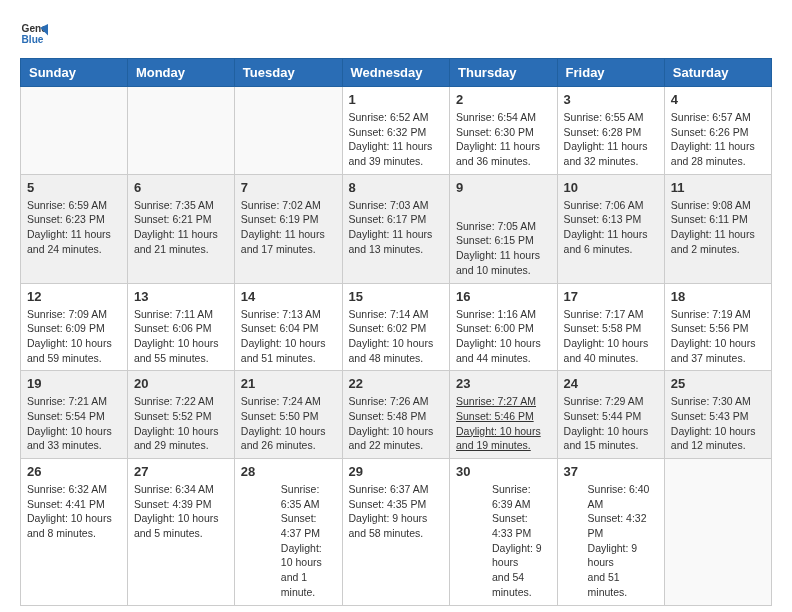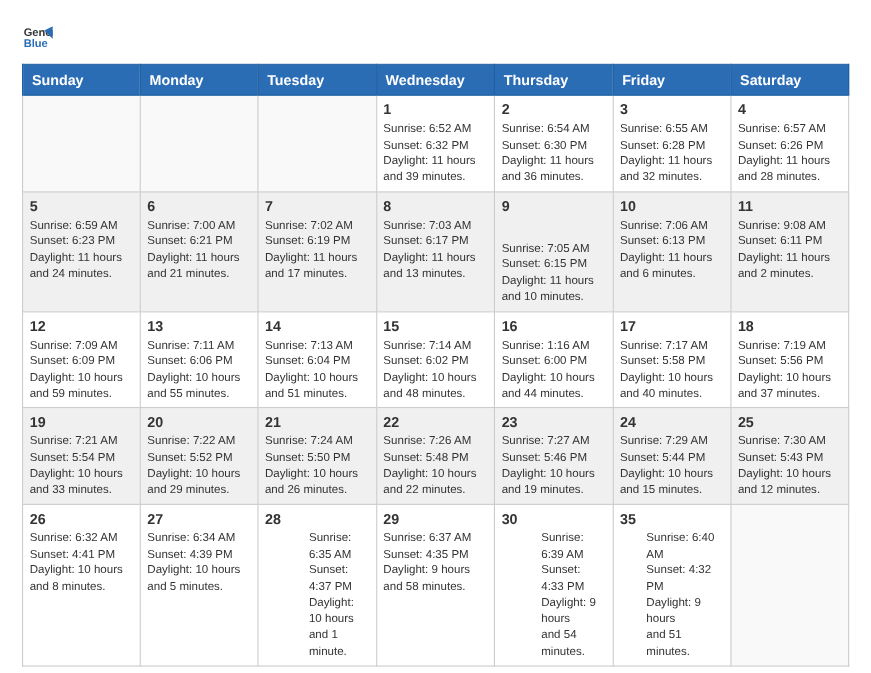--- a/index.html
+++ b/index.html
@@ -144,21 +144,21 @@
         <tr class="row-shaded">
           <td>
             <span class="day-number">5</span>
             <div class="day-info" style="white-space: pre-line;">Sunrise: 6:59 AM
 Sunset: 6:23 PM
 Daylight: 11 hours
 and 24 minutes.</div>
           </td>
           <td>
             <span class="day-number">6</span>
-            <div class="day-info" style="white-space: pre-line;">Sunrise: 7:00 AM
+            <div class="day-info" style="white-space: pre-line;">Sunrise: 7:35 AM
 Sunset: 6:21 PM
 Daylight: 11 hours
 and 21 minutes.</div>
           </td>
           <td>
             <span class="day-number">7</span>
             <div class="day-info" style="white-space: pre-line;">Sunrise: 7:02 AM
 Sunset: 6:19 PM
 Daylight: 11 hours
 and 17 minutes.</div>
@@ -267,21 +267,21 @@
           </td>
           <td>
             <span class="day-number">22</span>
             <div class="day-info" style="white-space: pre-line;">Sunrise: 7:26 AM
 Sunset: 5:48 PM
 Daylight: 10 hours
 and 22 minutes.</div>
           </td>
           <td>
             <span class="day-number">23</span>
-            <div class="day-info" style="white-space: pre-line;">Sunrise: 7:27 AM
+            <div class="day-info" style="white-space: pre-line; text-decoration: underline;">Sunrise: 7:27 AM
 Sunset: 5:46 PM
 Daylight: 10 hours
 and 19 minutes.</div>
           </td>
           <td>
             <span class="day-number">24</span>
             <div class="day-info" style="white-space: pre-line;">Sunrise: 7:29 AM
 Sunset: 5:44 PM
 Daylight: 10 hours
 and 15 minutes.</div>
@@ -324,21 +324,21 @@
 and 58 minutes.</div>
           </td>
           <td>
             <span class="day-number">30</span>
             <div class="day-info" style="white-space: pre-line; margin-left: 36px;">Sunrise: 6:39 AM
 Sunset: 4:33 PM
 Daylight: 9 hours
 and 54 minutes.</div>
           </td>
           <td>
-            <span class="day-number">35</span>
+            <span class="day-number">37</span>
             <div class="day-info" style="white-space: pre-line; margin-left: 24px;">Sunrise: 6:40 AM
 Sunset: 4:32 PM
 Daylight: 9 hours
 and 51 minutes.</div>
           </td>
           <td class="empty"></td>
         </tr>
       </tbody>
   </table>
 </div>

